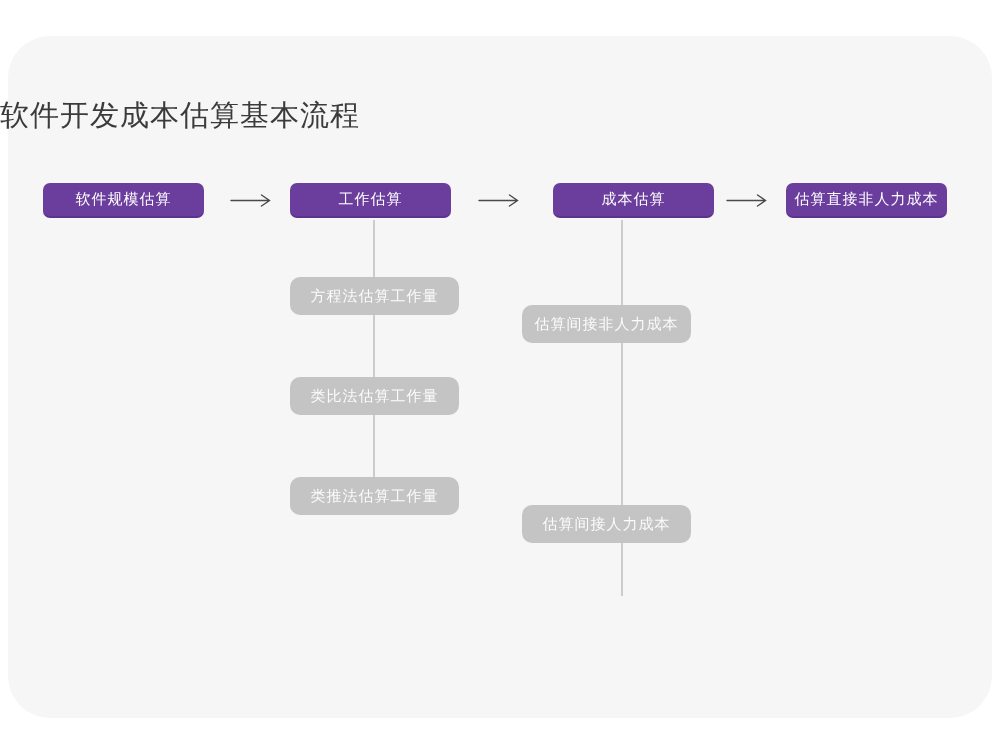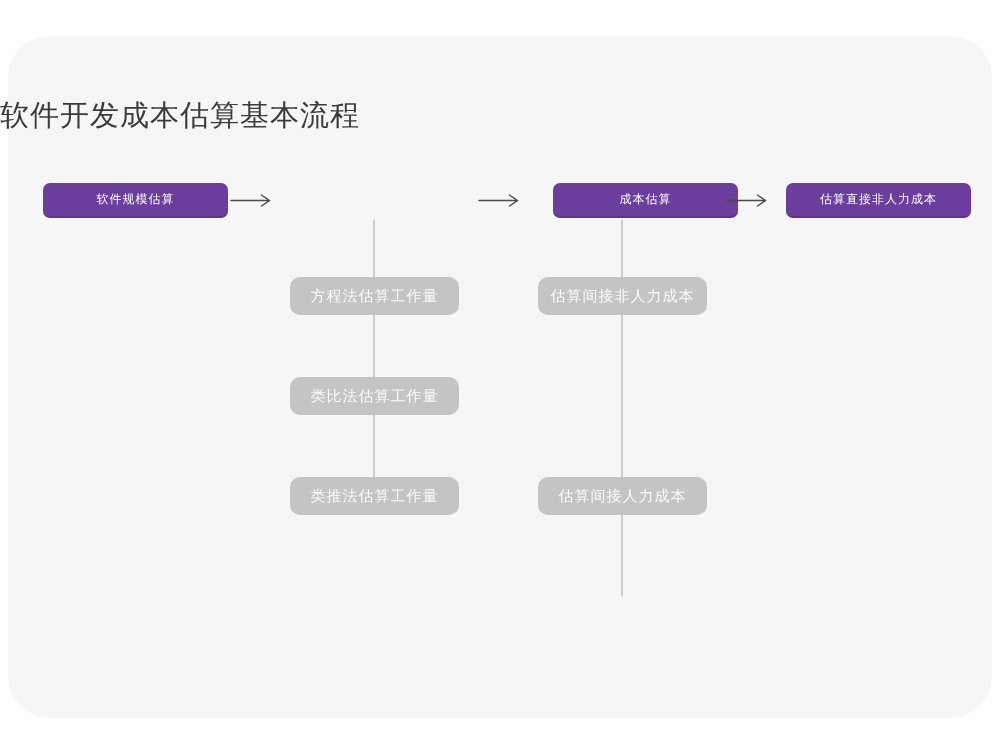--- a/index.html
+++ b/index.html
@@ -23,26 +23,26 @@
     text-align: left;
     font-size: 29px;
     letter-spacing: 1px;
     color: #3b3b3b;
     font-weight: 400;
   }
 
   .stage-box {
     position: absolute;
     top: 183px;
-    width: 185px; height: 35px;
+    width: 161px; height: 35px;
     background: #6b3e9e;
     border-radius: 7px;
     border-bottom: 2px solid #5e3390;
     color: #ffffff;
-    font-size: 12px;
+    font-size: 15px;
     display: flex; align-items: center; justify-content: center;
     letter-spacing: 1px;
   }
   .stage-0 { left: 43px; }
   .stage-1 { left: 290px; }
   .stage-2 { left: 538px; margin-left: 15px; }
   .stage-3 { left: 786px; }
 
   .flow-arrow { position: absolute; top: 193px; width: 44px; height: 15px; }
   .arrow-0 { left: 229px; }
@@ -61,39 +61,40 @@
     position: absolute;
     width: 169px; height: 38px;
     background: #c4c4c4;
     border-radius: 10px;
     color: #fbfbfb;
     font-size: 15px;
     display: flex; align-items: center; justify-content: center;
     letter-spacing: 1px;
   }
   .col1 { left: 290px; }
-  .col2 { left: 538px; }
+  .col2 { left: 522px; margin-top: 28px; }
   .row-0 { top: 277px; }
   .row-1 { top: 377px; }
   .row-2 { top: 477px; }
   .row-3 { top: 577px; }
 </style>
 </head>
 <body>
 
 <div class="canvas">
 
   <div class="card"></div>
 
   <div class="title">软件开发成本估算基本流程</div>
 
   <div class="connector connector-col1"></div>
   <div class="connector connector-col2"></div>
 
   <div class="stage-box stage-0">软件规模估算</div>
+  <div class="stage-box stage-1">工作估算</div>
   <div class="stage-box stage-2">成本估算</div>
   <div class="stage-box stage-3">估算直接非人力成本</div>
 
   <svg class="flow-arrow arrow-0" viewBox="0 0 44 15">
     <path d="M2 7.5 H40 M32.5 2 L40.5 7.5 L32.5 13" fill="none" stroke="#4a4a4a" stroke-width="1.4" stroke-linecap="round"></path>
   </svg>
   <svg class="flow-arrow arrow-1" viewBox="0 0 44 15">
     <path d="M2 7.5 H40 M32.5 2 L40.5 7.5 L32.5 13" fill="none" stroke="#4a4a4a" stroke-width="1.4" stroke-linecap="round"></path>
   </svg>
   <svg class="flow-arrow arrow-2" viewBox="0 0 44 15">

